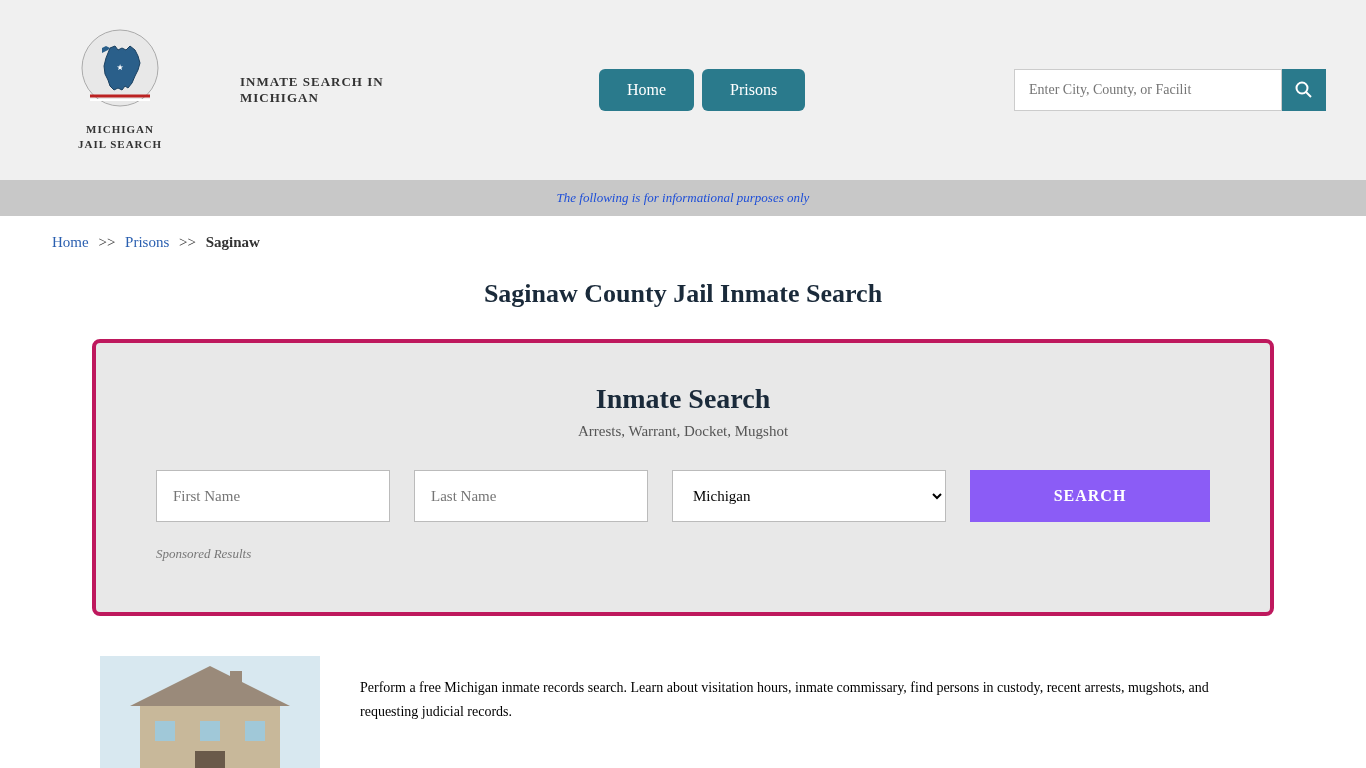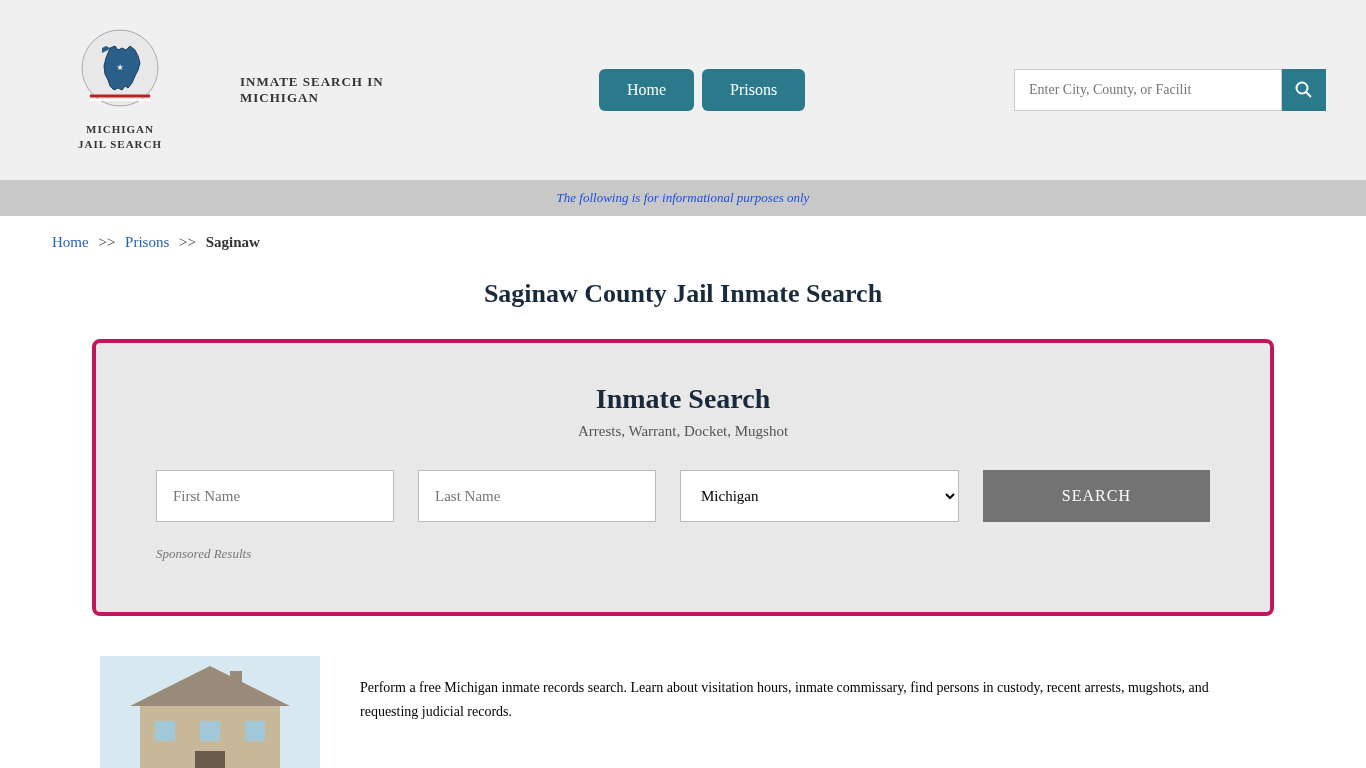--- a/index.html
+++ b/index.html
@@ -169,27 +169,27 @@
       background: #fff;
       padding: 14px 16px;
       font-size: 15px;
       height: 52px;
       outline: none;
       font-family: Georgia, serif;
       flex: 1.2;
       cursor: pointer;
     }
     .search-submit {
-      background: #737373;
+      background: #8b5cf6;
       color: #fff;
       border: none;
-      padding: 0 32px;
+      padding: 0 40px;
       height: 52px;
       font-size: 16px;
-      font-weight: normal;
+      font-weight: bold;
       letter-spacing: 1px;
       cursor: pointer;
       font-family: Georgia, serif;
       flex: 0.8;
     }
     .sponsored-label {
       margin-top: 24px;
       font-size: 13px;
       color: #777;
       font-style: italic;

